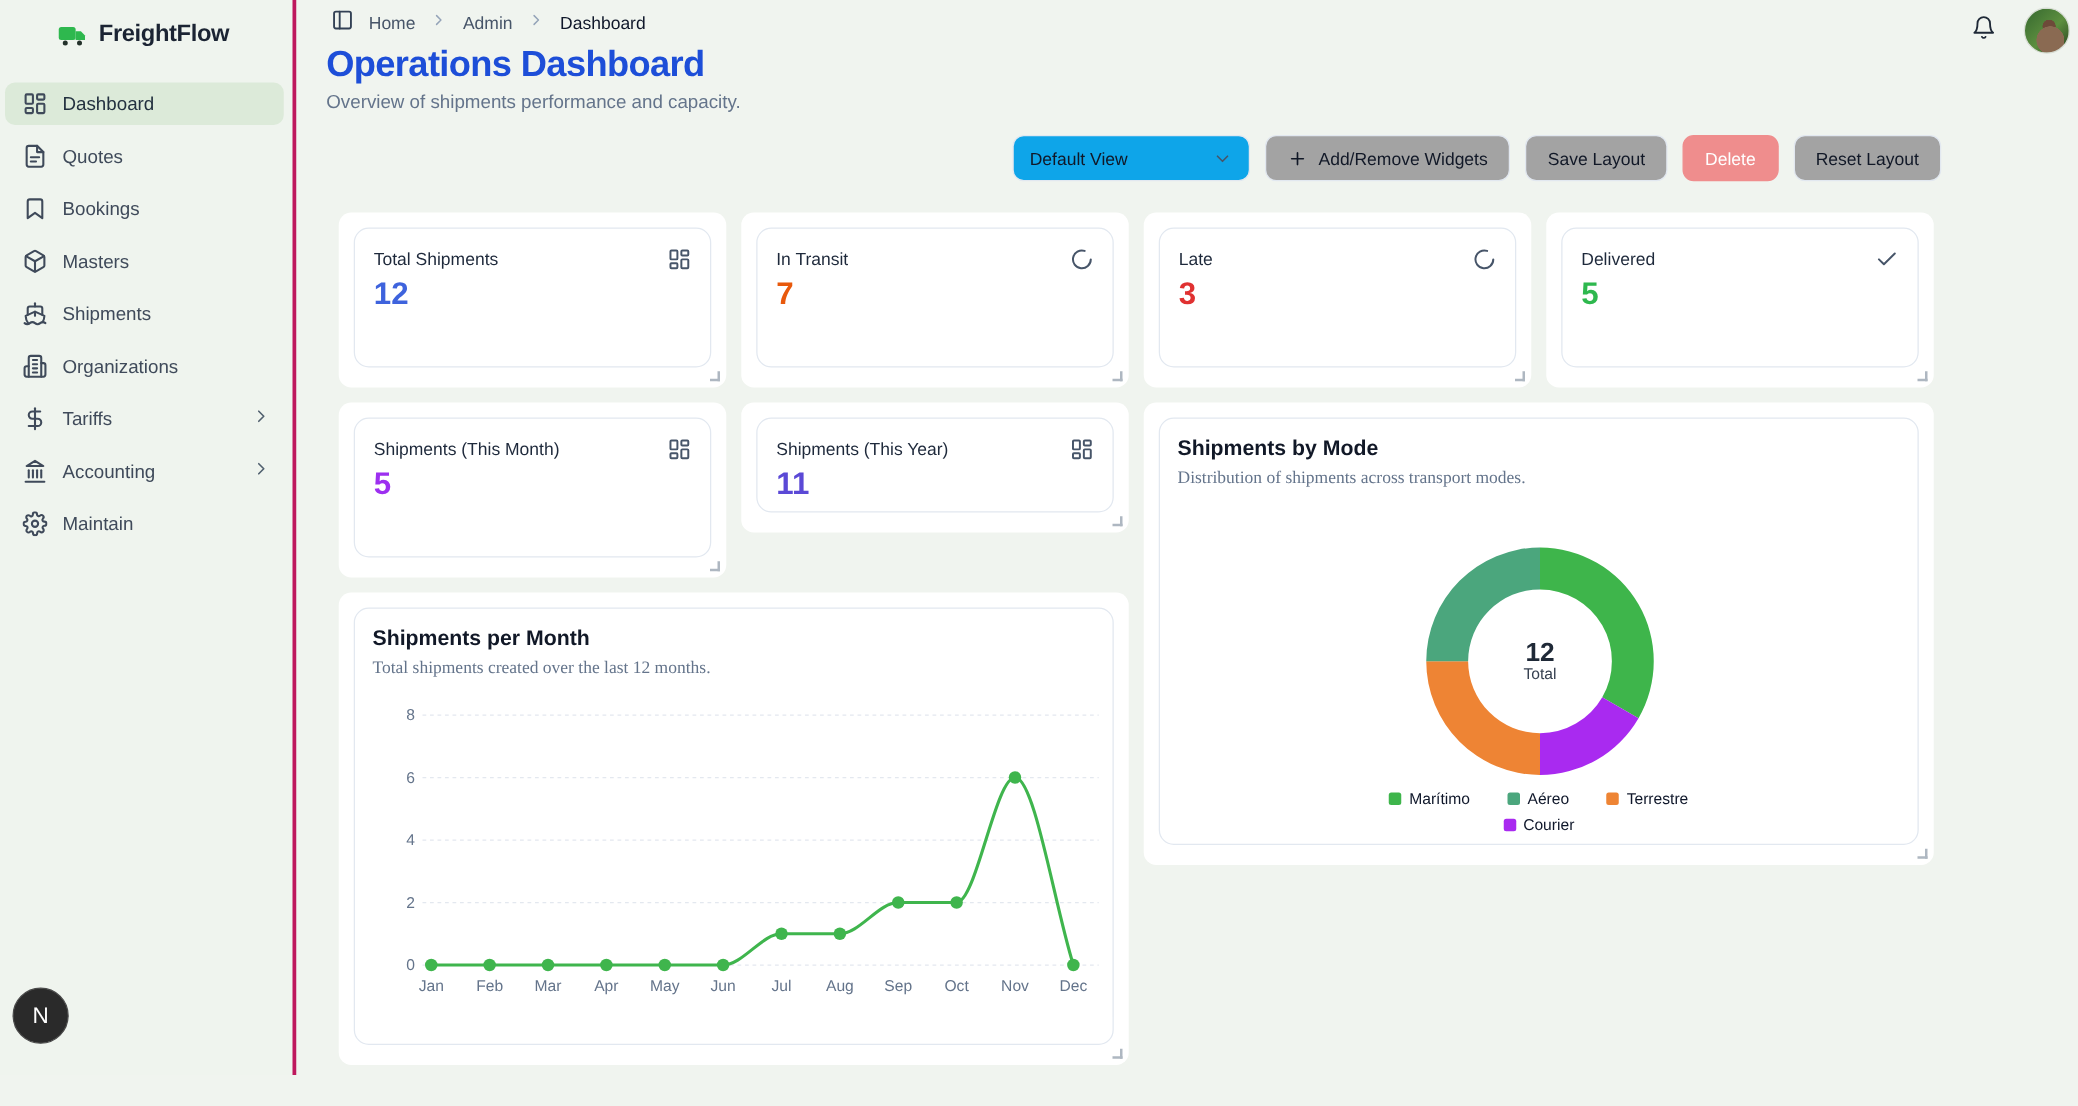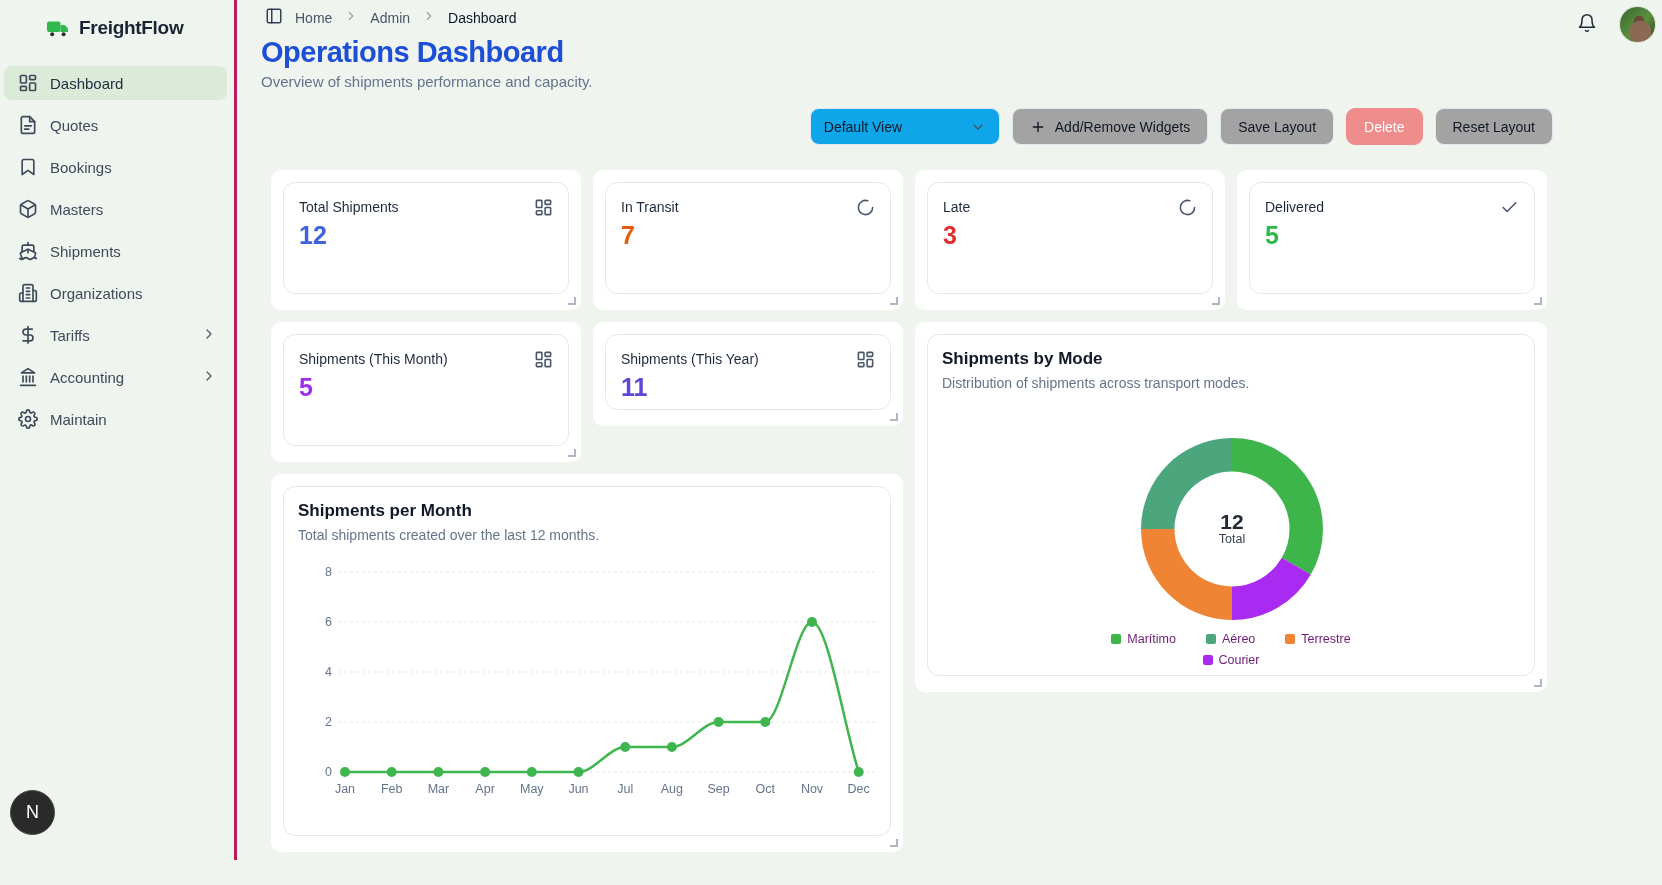--- a/index.html
+++ b/index.html
@@ -48,29 +48,29 @@
   .widget { position:absolute; background:#ffffff; border-radius:10px; }
   .card { position:absolute; left:12px; right:12px; top:12px; bottom:16px; background:#fff; border:1px solid #e2e8f0; border-radius:12px; }
   .rz { position:absolute; right:5px; bottom:5px; width:8px; height:8px; border-right:2px solid #9aa6b2; border-bottom:2px solid #9aa6b2; opacity:.8; cursor:nwse-resize; }
 
   .stat-label { position:absolute; left:15px; top:16px; font-size:14px; font-weight:500; color:#1e293b; }
   .stat-value { position:absolute; left:15px; top:38px; font-size:25px; font-weight:700; }
   .stat-icon { position:absolute; right:15px; top:15px; }
   .stat-icon svg { width:19px; height:19px; stroke:#475569; fill:none; stroke-width:2; stroke-linecap:round; stroke-linejoin:round; }
 
   .chart-title { position:absolute; left:14px; top:14px; font-size:17px; font-weight:700; color:#111827; }
-  .chart-sub { position:absolute; left:14px; top:40px; font-size:14px; color:#64748b; }
+  .chart-sub { position:absolute; left:14px; top:40px; font-size:14px; color:#64748b;font-family:Liberation Serif, serif; }
   .chart-svg { position:absolute; left:0; top:0; }
 
   .donut-center { position:absolute; left:304px; top:194px; transform:translate(-50%,-50%); text-align:center; line-height:1.05; }
   .donut-center .v { font-size:21px; font-weight:800; color:#1f2937; }
   .donut-center .l { font-size:12.5px; color:#374151; }
   .legend { position:absolute; left:0; right:0; bottom:8px; display:flex; flex-direction:column; gap:7px; }
   .legend-row { display:flex; justify-content:center; gap:30px; }
-  .legend-item { display:flex; align-items:center; gap:6px; font-size:12.5px; color:#701a75; }
+  .legend-item { display:flex; align-items:center; gap:6px; font-size:12.5px; color:#0f172a; }
   .legend-item .sw { width:10px; height:10px; border-radius:2px; }
 
   text { font-family:"Liberation Sans", sans-serif; }
 </style>
 </head>
 <body>
 
 <aside class="sidebar">
   <div class="logo">
     <svg viewBox="0 0 24 24">

